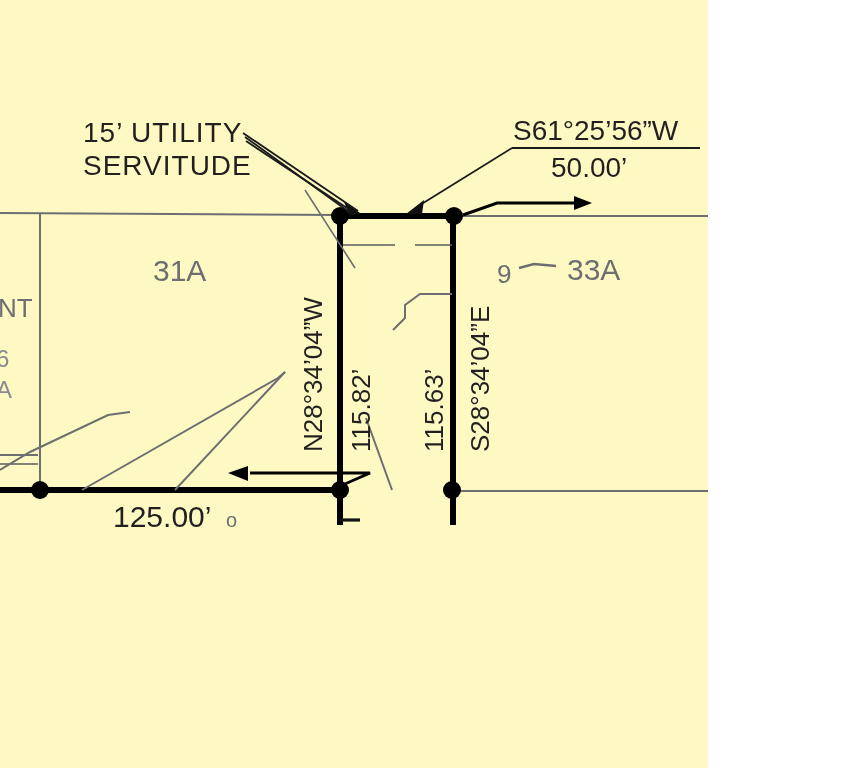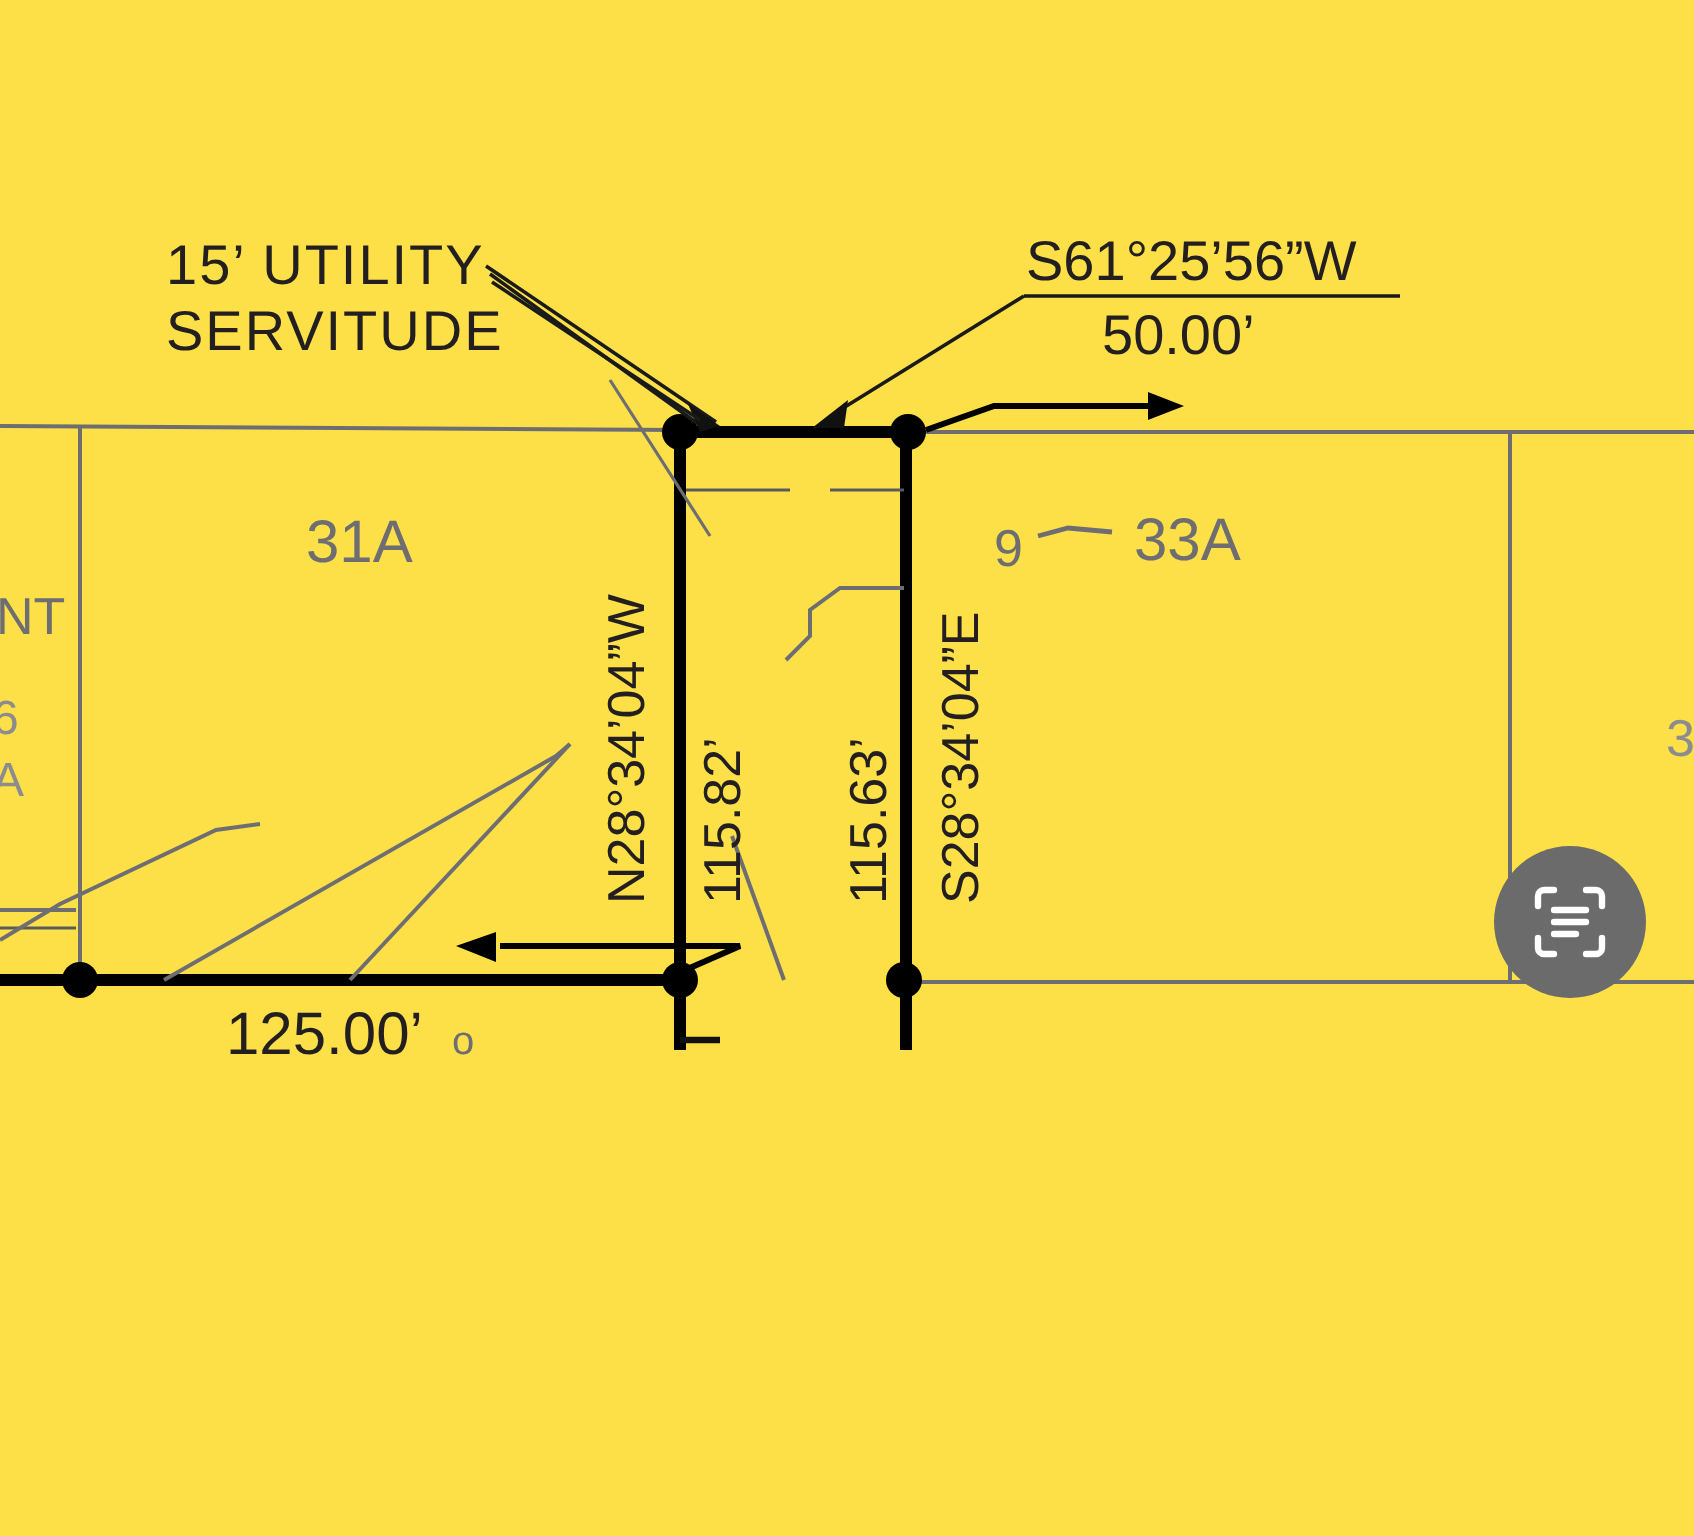--- a/index.html
+++ b/index.html
@@ -5,23 +5,23 @@
   html, body {
     margin: 0;
     padding: 0;
     background: #ffffff;
   }
   body {
     font-family: "Liberation Sans", sans-serif;
   }
   #app {
     position: relative;
-    width: 847px;
+    width: 708px;
     height: 768px;
-    background: #fde047;
+    background: #fef9c3;
     overflow: hidden;
   }
   #plat-svg {
     position: absolute;
     left: 0;
     top: 0;
     width: 847px;
     height: 768px;
     display: block;
   }

